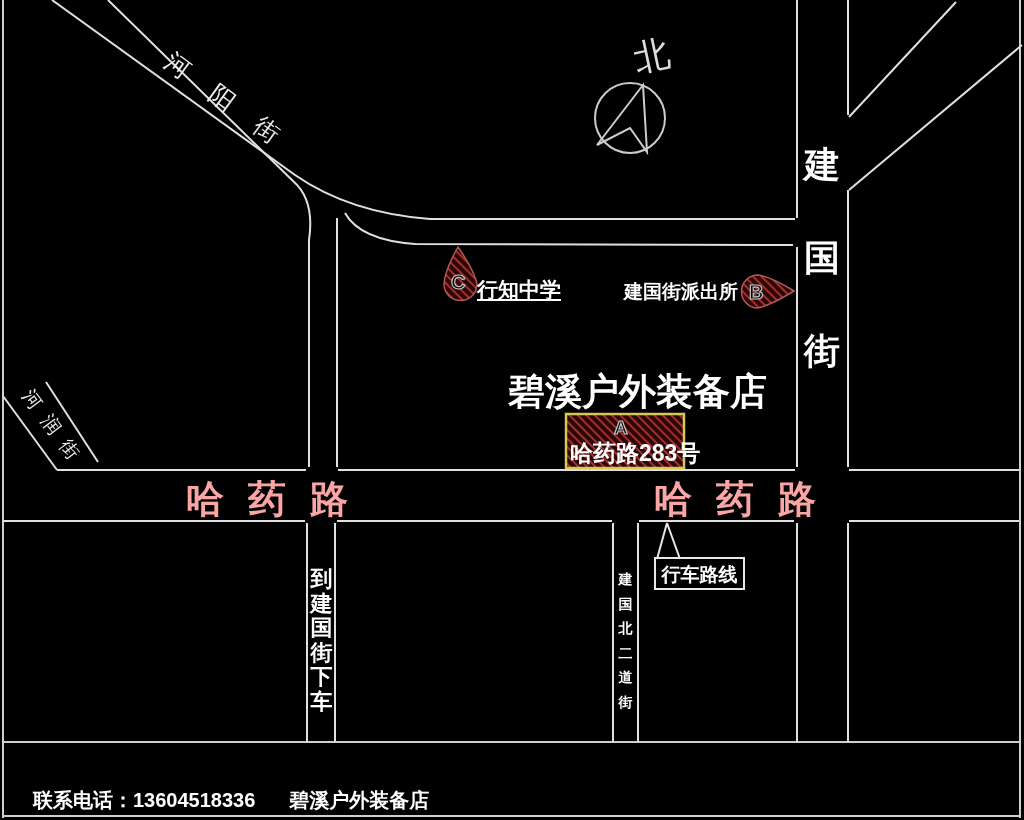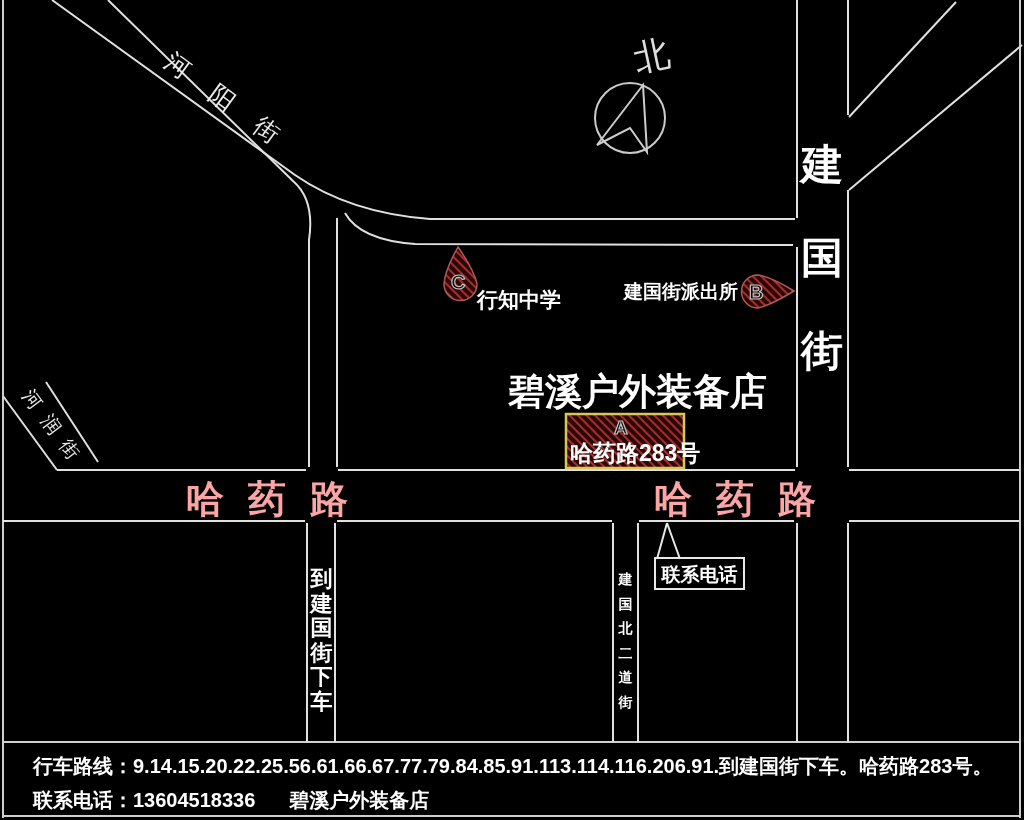--- a/index.html
+++ b/index.html
@@ -100,34 +100,33 @@
       <rect x="655" y="558" width="89" height="31"></rect>
       <path d="M667,523 L657,559 M667,523 L680,559" fill="none"></path>
     </g>
   </svg>
 
   <div class="lbl" style="left:634px;top:32px;font-size:36px;color:#dddddd;transform:rotate(-12deg);">北</div>
 
   <div class="lbl diag" style="left:152px;top:90px;width:165px;font-size:25px;letter-spacing:30px;transform:rotate(36deg);">河阳街</div>
   <div class="lbl diag" style="left:8px;top:416px;width:92px;font-size:19px;letter-spacing:12px;transform:rotate(53deg);">河润街</div>
 
-  <div class="lbl bold" style="left:477px;top:286px;font-size:21px;">行知中学</div>
+  <div class="lbl bold" style="left:477px;top:276px;font-size:21px;text-decoration:underline;">行知中学</div>
   <div class="lbl bold" style="left:624px;top:279px;font-size:19px;">建国街派出所</div>
 
   <div class="lbl bold" style="left:508px;top:367px;font-size:37px;">碧溪户外装备店</div>
 
   <div class="lbl bold" style="left:570px;top:438px;width:110px;text-align:center;font-size:23px;">哈药路283号</div>
 
   <div class="lbl roadname" style="left:186px;top:474px;">哈药路</div>
   <div class="lbl roadname" style="left:654px;top:474px;">哈药路</div>
 
-  <div class="lbl vtext" style="left:799px;top:118px;width:46px;font-size:42px;line-height:93px;">建国街</div>
+  <div class="lbl vtext" style="left:799px;top:118px;width:46px;font-size:36px;line-height:93px;">建国街</div>
   <div class="lbl vtext" style="left:309px;top:567px;width:25px;font-size:22px;line-height:24.6px;">到建国街下车</div>
   <div class="lbl vtext" style="left:613px;top:567px;width:25px;font-size:14px;line-height:24.6px;">建国北二道街</div>
 
-  <div class="lbl bold" style="left:657px;top:562px;width:85px;text-align:center;font-size:19px;">联系电话</div>
+  <div class="lbl bold" style="left:657px;top:562px;width:85px;text-align:center;font-size:19px;">行车路线</div>
 
-  <div class="lbl footerline" style="left:33px;top:753px;">行车路线：9.14.15.20.22.25.56.61.66.67.77.79.84.85.91.113.114.116.206.91.到建国街下车。哈药路283号。</div>
   <div class="lbl footerline" style="left:33px;top:787px;">
     <span>联系电话：13604518336</span><span class="gap"></span><span>碧溪户外装备店</span>
   </div>
 
 </div>
 
 </body></html>

